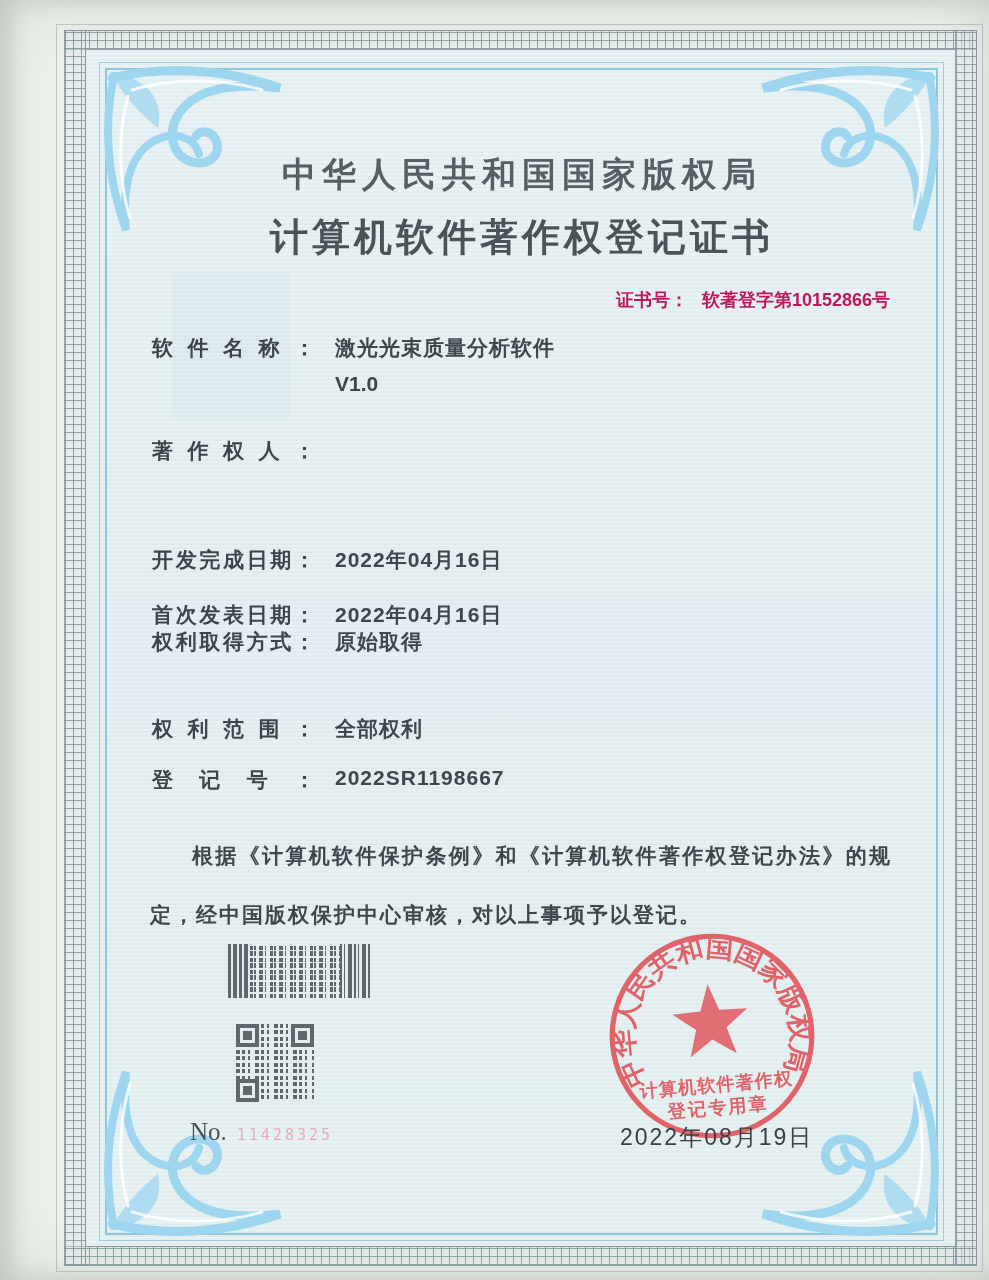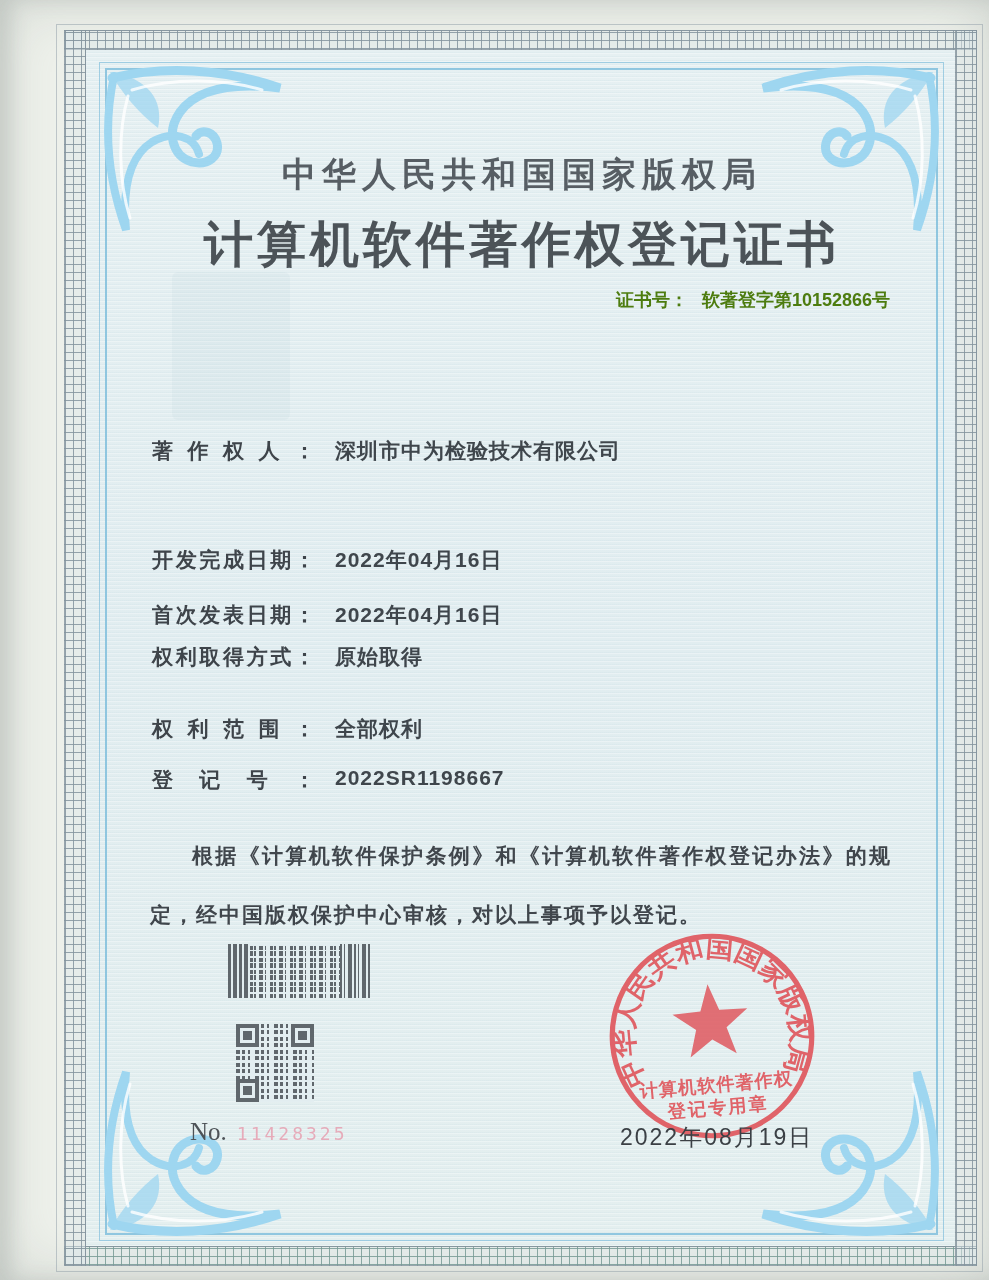--- a/index.html
+++ b/index.html
@@ -40,52 +40,52 @@
   .fl-br{bottom:40px;right:46px;transform:scale(-1,-1);}
   .fl-bl{bottom:40px;left:100px;transform:scaleY(-1);}
   .flourish .main{stroke:var(--flourish_blue);fill:none;stroke-linecap:round;}
   .flourish .lite{stroke:#ffffff;fill:none;stroke-linecap:round;opacity:.8;}
   .flourish .blob{fill:var(--flourish_blue);opacity:.75;}
   
   .abs{position:absolute;color:var(--text_dark);}
   .authority{top:152px;left:105px;width:834px;text-align:center;
         font-size:34px;font-weight:bold;letter-spacing:6px;color:#575e64;}
   .cert-title{top:212px;left:105px;width:834px;text-align:center;
-        font-size:49px;font-weight:bold;letter-spacing:4px;color:#4c5358;
+        font-size:38px;font-weight:bold;letter-spacing:4px;color:#4c5358;
         font-family:Liberation Sans, sans-serif;}
-  .certno{top:288px;right:99px;font-size:18px;font-weight:bold;color:#4d7c0f;}
+  .certno{top:288px;right:99px;font-size:18px;font-weight:bold;color:#be185d;}
   .certno .lbl{margin-right:14px;}
   .frow{left:152px;display:flex;align-items:flex-start;font-size:21px;font-weight:bold;}
   .flabel{width:163px;text-align:justify;text-align-last:justify;text-justify:inter-character;
         flex:none;color:#3e444a;}
   .fvalue{margin-left:20px;color:#3f464c;letter-spacing:1px;}
   .fv2{display:block;margin-top:10px;letter-spacing:0;}
   .r-name{top:334px;} .r-owner{top:437px;} .r-dev{top:546px;} .r-pub{top:601px;}
-  .r-acq{top:643px;font-family:Liberation Serif, serif;} .r-scope{top:715px;} .r-reg{top:766px;}
+  .r-acq{top:628px;font-family:Liberation Serif, serif;} .r-scope{top:715px;} .r-reg{top:766px;}
   .statement{top:826px;left:150px;width:742px;font-size:21px;font-weight:bold;
         line-height:59px;letter-spacing:2px;text-indent:2em;text-align:justify;color:#40464c;}
   
   .barcode{top:944px;left:228px;width:142px;height:54px;display:flex;opacity:.88;}
   .barcode span{display:block;height:100%;}
   .bc-left{width:22px;background:repeating-linear-gradient(90deg,#4e555b 0 3px,var(--paper_blue) 3px 5px,#4e555b 5px 9px,var(--paper_blue) 9px 11px);}
   .bc-mid{flex:1;background:
       repeating-linear-gradient(0deg, transparent 0 4px, var(--paper_blue) 4px 6px, transparent 6px 11px, var(--paper_blue) 11px 12px),
       repeating-linear-gradient(90deg,#4e555b 0 3px,var(--paper_blue) 3px 4px,#4e555b 4px 6px,var(--paper_blue) 6px 9px,#4e555b 9px 13px,var(--paper_blue) 13px 15px,#4e555b 15px 16px,var(--paper_blue) 16px 20px);}
   .bc-right{width:30px;background:repeating-linear-gradient(90deg,#4e555b 0 2px,var(--paper_blue) 2px 4px,#4e555b 4px 5px,var(--paper_blue) 5px 8px,#4e555b 8px 12px,var(--paper_blue) 12px 14px);}
   .qr{top:1024px;left:236px;width:78px;height:78px;position:absolute;opacity:.88;background-image:
       repeating-linear-gradient(0deg, var(--paper_blue) 0 3px, transparent 3px 7px, var(--paper_blue) 7px 9px, transparent 9px 13px),
       repeating-linear-gradient(90deg,#4e555b 0 4px,var(--paper_blue) 4px 6px,#4e555b 6px 9px,var(--paper_blue) 9px 12px,#4e555b 12px 14px,var(--paper_blue) 14px 19px);}
   .finder{position:absolute;width:23px;height:23px;border:4px solid #4e555b;background:var(--paper_blue);}
   .finder::after{content:"";position:absolute;inset:3px;background:#4e555b;}
   .f-tl{top:0;left:0;} .f-tr{top:0;right:0;} .f-bl{bottom:0;left:0;}
   
   .serial{top:1118px;left:190px;font-size:25px;color:#4d5257;
         font-family:"Liberation Serif","DejaVu Serif",serif;}
   .serial .num{color:var(--serial_pink);font-family:"DejaVu Sans Mono",monospace;
-        font-size:18px;letter-spacing:3px;margin-left:10px;opacity:.85;}
+        font-size:15px;letter-spacing:3px;margin-left:10px;opacity:.85;}
   .seal{top:930px;left:606px;width:212px;height:212px;transform:rotate(-5deg);opacity:.92;}
   .seal-circle{stroke:var(--seal_red);fill:none;}
   .seal-star{fill:var(--seal_red);opacity:.92;}
   .seal-text{fill:var(--seal_red);font-weight:bold;font-family:"Liberation Sans","DejaVu Sans",sans-serif;}
   .issue-date{top:1122px;left:620px;font-size:23px;font-weight:normal;letter-spacing:2px;color:#3b4045;}
   .watermark{position:absolute;top:272px;left:172px;width:118px;height:148px;
         background:rgba(168,198,208,.10);border-radius:6px;}
 </style>
 </head>
 <body>
@@ -127,23 +127,29 @@
   </svg>
 
   <div class="watermark"></div>
 
   <div class="abs authority">中华人民共和国国家版权局</div>
   <div class="abs cert-title">计算机软件著作权登记证书</div>
   <div class="abs certno">
     <span class="lbl">证书号：</span><span>软著登字第10152866号</span>
   </div>
 
+  <div class="abs frow r-name">
+    <span class="flabel">软件名称：</span>
+    <span class="fvalue">
+      <span>激光光束质量分析软件</span>
+      <span class="fv2">V1.0</span>
+    </span>
+  </div>
   <div class="abs frow r-owner">
     <span class="flabel">著作权人：</span>
-    <span class="fvalue">深圳市中为检验技术有限公司</span>
   </div>
   <div class="abs frow r-dev">
     <span class="flabel">开发完成日期：</span>
     <span class="fvalue">2022年04月16日</span>
   </div>
   <div class="abs frow r-pub">
     <span class="flabel">首次发表日期：</span>
     <span class="fvalue">2022年04月16日</span>
   </div>
   <div class="abs frow r-acq">

